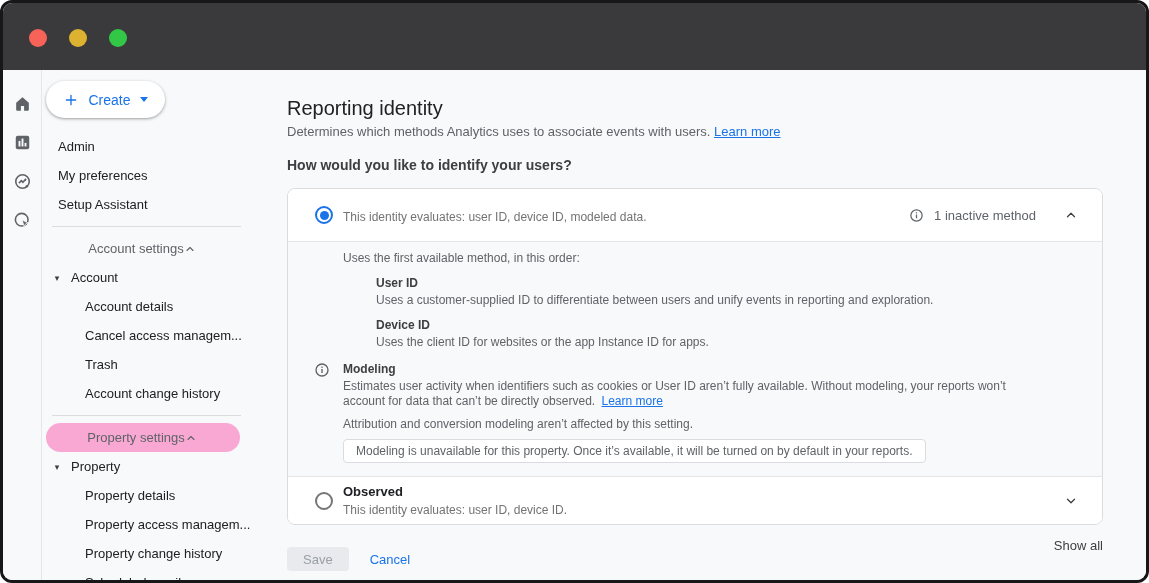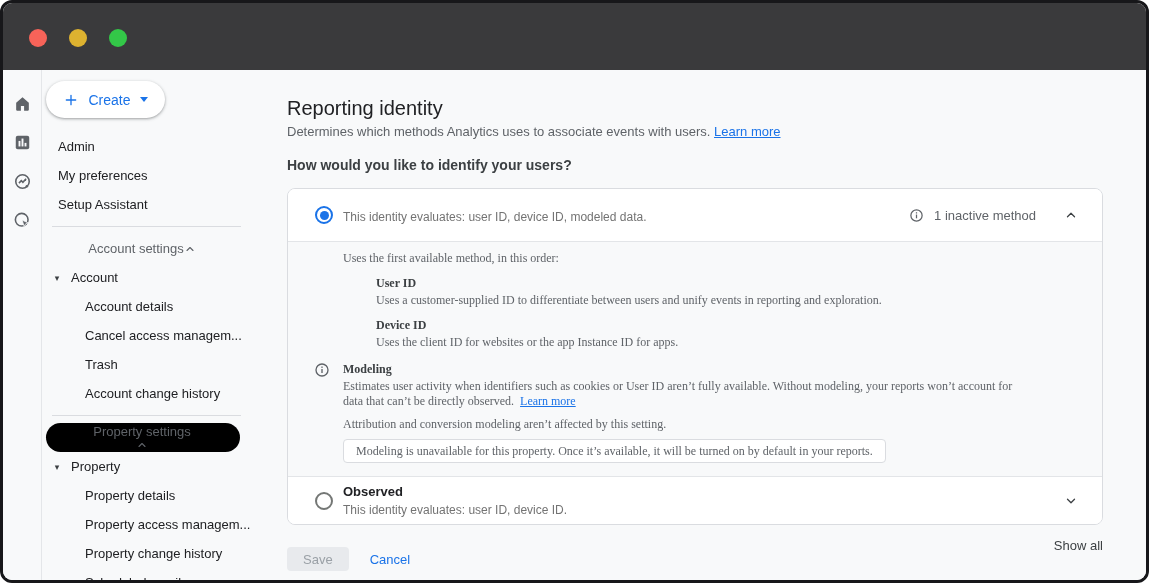--- a/index.html
+++ b/index.html
@@ -15,21 +15,21 @@
   .rail{ width:39px; border-right:1px solid #e4e6e9; display:flex; flex-direction:column; align-items:center; padding-top:24px; gap:20px; flex:none;}
   .rail svg{ display:block; }
   
   .sidebar{ width:223px; flex:none; font-size:13px; color:#202124; overflow:hidden;}
   .create-btn{ margin:11px 0 0 4px; width:119px; height:37px; background:#fff; border-radius:19px; box-shadow:0 1px 2px rgba(60,64,67,.3),0 1px 3px 1px rgba(60,64,67,.15); display:flex; align-items:center; justify-content:center; gap:9px; color:#1a73e8; font-size:14px; font-weight:500; cursor:pointer;}
   .tri-down{ width:0; height:0; border-left:4.5px solid transparent; border-right:4.5px solid transparent; border-top:5px solid #1a73e8;}
   .nav{ margin-top:14px;}
   .nav-item{ height:29px; display:flex; align-items:center; padding-left:16px; cursor:pointer;}
   .divider{ border-top:1px solid #dadce0; margin:7px 24px 7px 10px;}
   .section-header{ height:29px; margin:0 25px 0 4px; padding:0 14px 0 12px; border-radius:15px; display:flex; align-items:center; justify-content:center; color:#5f6368; cursor:pointer;}
-  .section-header.selected{ background:#000000;flex-direction:column;}
+  .section-header.selected{ background:#f9a8d4;}
   .group-row{ height:29px; display:flex; align-items:center; gap:9px; padding-left:10px; cursor:pointer;}
   .caret{ font-size:9px; color:#3c4043; width:10px; text-align:center;}
   .child{ padding-left:43px;}
   
   .main{ flex:1; padding:26px 43px 0 22px;}
   .page-title{ font-size:20px; line-height:24px; color:#202124; font-weight:400;}
   .page-desc{ margin-top:4px; font-size:13px; line-height:16px; color:#5f6368;}
   a.link{ color:#1a73e8; text-decoration:underline; cursor:pointer;}
   .question{ margin-top:17px; font-size:14px; line-height:17px; color:#3c4043; font-weight:700;}
   
@@ -39,21 +39,21 @@
   .option-row.observed{ height:47px;}
   .opt-left{ display:flex; align-items:center; gap:10px;}
   .radio{ width:18px; height:18px; border-radius:50%; border:2px solid #1a73e8; position:relative; flex:none; cursor:pointer;}
   .radio.checked::after{ content:''; position:absolute; inset:2.5px; border-radius:50%; background:#1a73e8;}
   .radio.unchecked{ border-color:#747775;}
   .opt-label{ font-size:13px; line-height:16px; color:#202124; font-weight:700;}
   .opt-sub{ font-size:12px; line-height:14px; color:#737373; margin-top:3px;}
   .opt-right{ display:flex; align-items:center; gap:10px; color:#5f6368; font-size:13px;}
   .chev{ margin-left:18px; display:flex; cursor:pointer;}
   
-  .expanded{ background:#f8f9fa; border-top:1px solid #e3e5e8; border-bottom:1px solid #e3e5e8; padding:9px 24px 13px 55px; font-size:12px; line-height:15px; color:#5f6368;font-family:Liberation Serif, serif;}
+  .expanded{ background:#f8f9fa; border-top:1px solid #e3e5e8; border-bottom:1px solid #e3e5e8; padding:9px 24px 13px 55px; font-size:12px; line-height:15px; color:#5f6368;}
   .method{ margin:10px 0 0 33px;}
   .method-name{ color:#3c4043; font-weight:700; margin-bottom:2px;}
   .modeling{ position:relative; margin-top:12px;}
   .modeling .info-abs{ position:absolute; left:-29px; top:0;}
   .modeling-desc{ margin-top:2px; max-width:692px;}
   .modeling-desc a{ margin-left:3px;}
   .note{ margin-top:8px;}
   .avail-box{ margin-top:7px; display:inline-block; background:#fff; border:1px solid #dadce0; border-radius:4px; padding:4px 12px; line-height:14px; color:#5f6368;}
   
   .footer{ width:816px; display:flex; justify-content:space-between; align-items:flex-start; margin-top:13px;}

